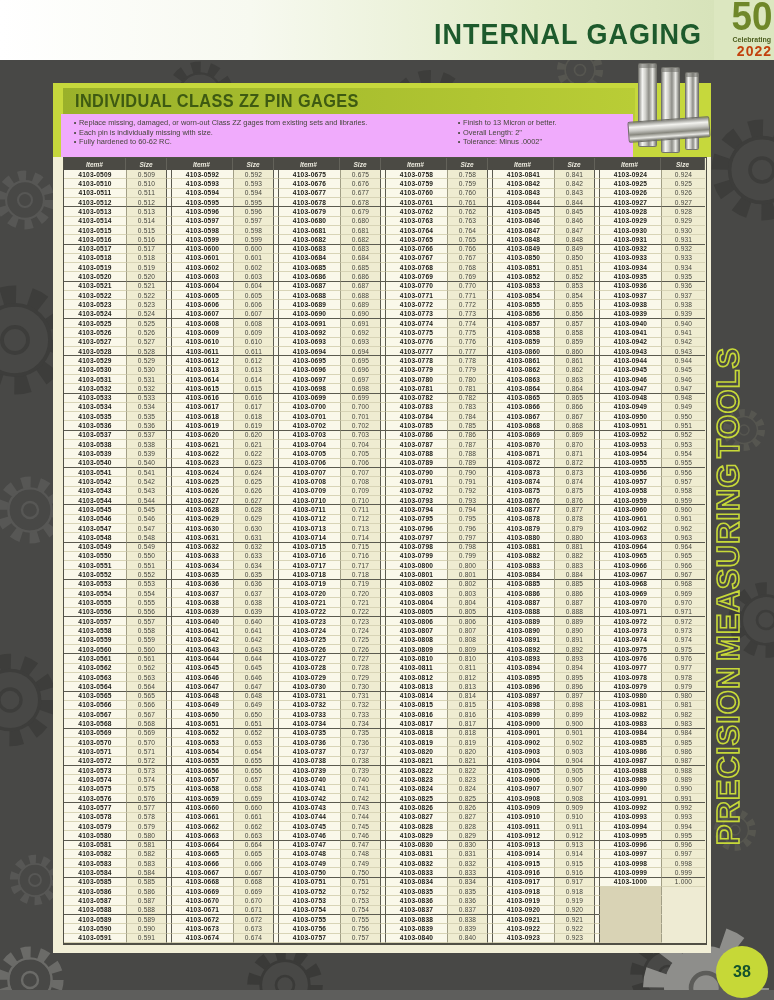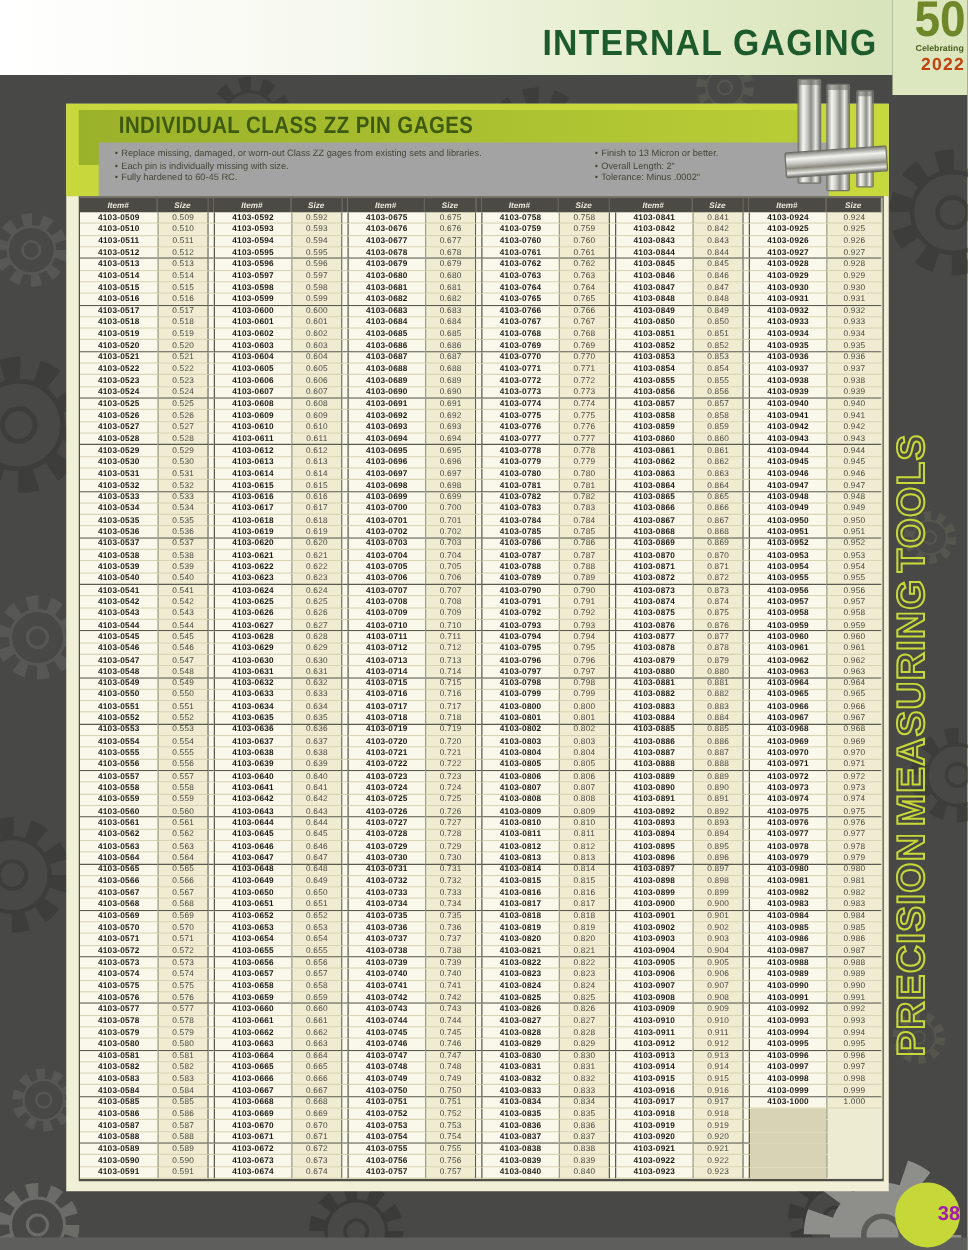--- a/index.html
+++ b/index.html
@@ -10,34 +10,34 @@
   }
   
   #bg-gears{position:absolute;left:0;top:0;width:774px;height:1000px;z-index:1;}
   .footer-strip{position:absolute;left:0;top:990px;width:774px;height:10px;background:#5e5e5c;z-index:1;}
 
   
   .banner{position:absolute;left:0;top:0;width:714px;height:60px;z-index:2;
     background:linear-gradient(90deg,#ffffff 0%,#f7f9f0 35%,#e3ecc9 75%,#d7e3ba 100%);}
   .banner-title{position:absolute;right:12px;top:18px;font-size:27px;font-weight:bold;
     color:#1d5a2c;letter-spacing:1px;transform:scaleY(1.08);transform-origin:right top;white-space:nowrap;}
-  .badge{position:absolute;left:714px;top:0;width:60px;height:76px;background:#dce7c0;z-index:2;overflow:hidden;}
+  .badge{position:absolute;left:714px;top:0;width:60px;height:60px;background:#dce7c0;z-index:2;overflow:hidden;}
   .badge-big{position:absolute;right:2px;top:-6px;font-size:40px;font-weight:bold;color:#6f8729;
     transform:scaleX(.92);transform-origin:right top;}
   .badge-line1{position:absolute;right:3px;top:36px;font-size:7px;font-weight:bold;color:#4b5d1d;}
   .badge-line2{position:absolute;right:2px;top:43px;font-size:14px;font-weight:bold;color:#c2410c;letter-spacing:1px;}
 
   
   .page{position:absolute;left:53px;top:83px;width:658px;height:870px;background:#f2efd7;z-index:2;}
   .chartreuse-band{position:absolute;left:0;top:0;width:658px;height:74px;background:#c6d83c;}
   .section-bar{position:absolute;left:10px;top:5px;width:572px;height:44px;
-    background:linear-gradient(90deg,#9ab12a 0%,#a9bf2f 50%,#b9cd36 100%);padding-left:20px;}
+    background:linear-gradient(90deg,#9ab12a 0%,#a9bf2f 50%,#b9cd36 100%);}
   .section-bar-inner{display:inline-block;margin-left:12px;line-height:26px;font-size:17px;font-weight:bold;
     color:#3e5a12;letter-spacing:.4px;transform:scale(.96,1.12);transform-origin:left center;white-space:nowrap;}
-  .bullets-panel{position:absolute;left:26px;top:31px;width:572px;height:43px;background:#a3a3a3;padding-left:12px;}
+  .bullets-panel{position:absolute;left:8px;top:31px;width:572px;height:43px;background:#f0abfc;}
   .bullets-left{position:absolute;left:10px;top:4px;}
   .bullets-right{position:absolute;left:394px;top:4px;}
   .bullet-line{font-size:7.4px;line-height:9.6px;color:#45453b;white-space:nowrap;}
   .bullet-line .dot{display:inline-block;width:8px;text-align:center;}
 
   
   .pins{position:absolute;left:630px;top:57px;width:80px;height:94px;z-index:3;}
   .pin-v{position:absolute;border-radius:1.5px;border:1px solid #74746e;
     background:linear-gradient(90deg,#8f8f8a 0%,#f4f4f1 20%,#cfcfca 38%,#8d8d87 58%,#e9e9e5 80%,#7d7d77 100%);}
   .pin-v::before{content:"";position:absolute;left:0;top:0;width:100%;height:4px;background:rgba(110,110,104,.55);}
@@ -67,22 +67,22 @@
   .trow.group-end .tcell.empty-item,.trow.group-end .tcell.empty-size{border-bottom-color:transparent;}
 
   
   .vtext{position:absolute;left:419px;top:578px;width:620px;height:36px;z-index:4;
     display:flex;align-items:center;justify-content:center;transform:rotate(-90deg);
     font-size:31px;font-weight:bold;letter-spacing:1px;word-spacing:-5px;white-space:nowrap;
     color:transparent;-webkit-text-stroke:1.6px #c7d938;}
 
   
   .page-circle{position:absolute;left:716px;top:946px;width:52px;height:52px;border-radius:50%;
-    background:#c6d837;z-index:5;display:flex;align-items:center;justify-content:flex-end;
-    font-size:16px;font-weight:bold;color:#a21caf;}
+    background:#c6d837;z-index:5;display:flex;align-items:center;justify-content:center;
+    font-size:16px;font-weight:bold;color:#14532d;}
 </style>
 </head>
 <body>
 
 <svg id="bg-gears" xmlns="http://www.w3.org/2000/svg">
   <defs>
     <g id="gear">
       <circle r="34" fill="none" stroke-width="16" stroke-dasharray="11 10.4"></circle>
       <circle r="27" fill="none" stroke-width="3"></circle>
       <circle r="10" fill="none" stroke-width="3"></circle>
@@ -157,21 +157,21 @@
 
 <div class="page">
   <div class="chartreuse-band"></div>
   <div class="section-bar">
     <span class="section-bar-inner">INDIVIDUAL CLASS ZZ PIN GAGES</span>
   </div>
   <div class="bullets-panel">
     <div class="bullets-left">
         <div class="bullet-line"><span class="dot">•</span><span>Replace missing, damaged, or worn-out Class ZZ gages from existing sets and libraries.</span></div>
         <div class="bullet-line"><span class="dot">•</span><span>Each pin is individually missing with size.</span></div>
-        <div class="bullet-line"><span class="dot">•</span><span>Fully hardened to 60-45 RC.</span></div>
+        <div class="bullet-line"><span class="dot">•</span><span>Fully hardened to 60-62 RC.</span></div>
       </div>
     <div class="bullets-right">
         <div class="bullet-line"><span class="dot">•</span><span>Finish to 13 Micron or better.</span></div>
         <div class="bullet-line"><span class="dot">•</span><span>Overall Length: 2"</span></div>
         <div class="bullet-line"><span class="dot">•</span><span>Tolerance: Minus .0002"</span></div>
       </div>
   </div>
   <div class="gage-table">
     <div class="thead-row" id="gage-table-header">
         <div class="hcell">Item#</div>

